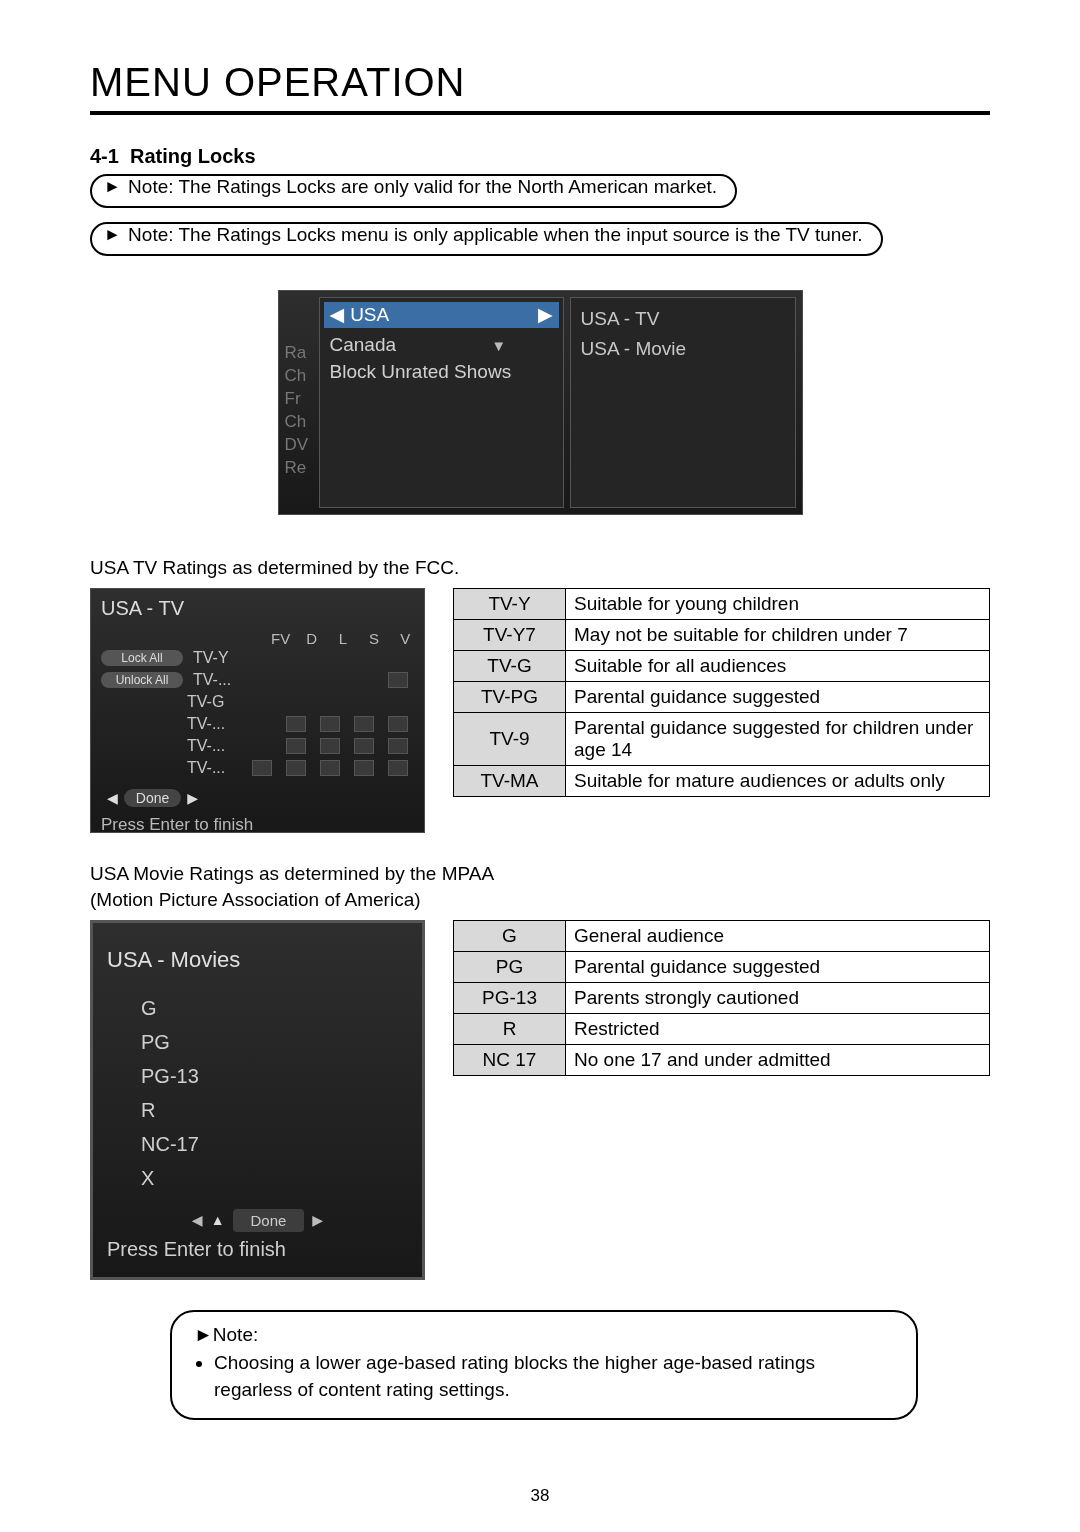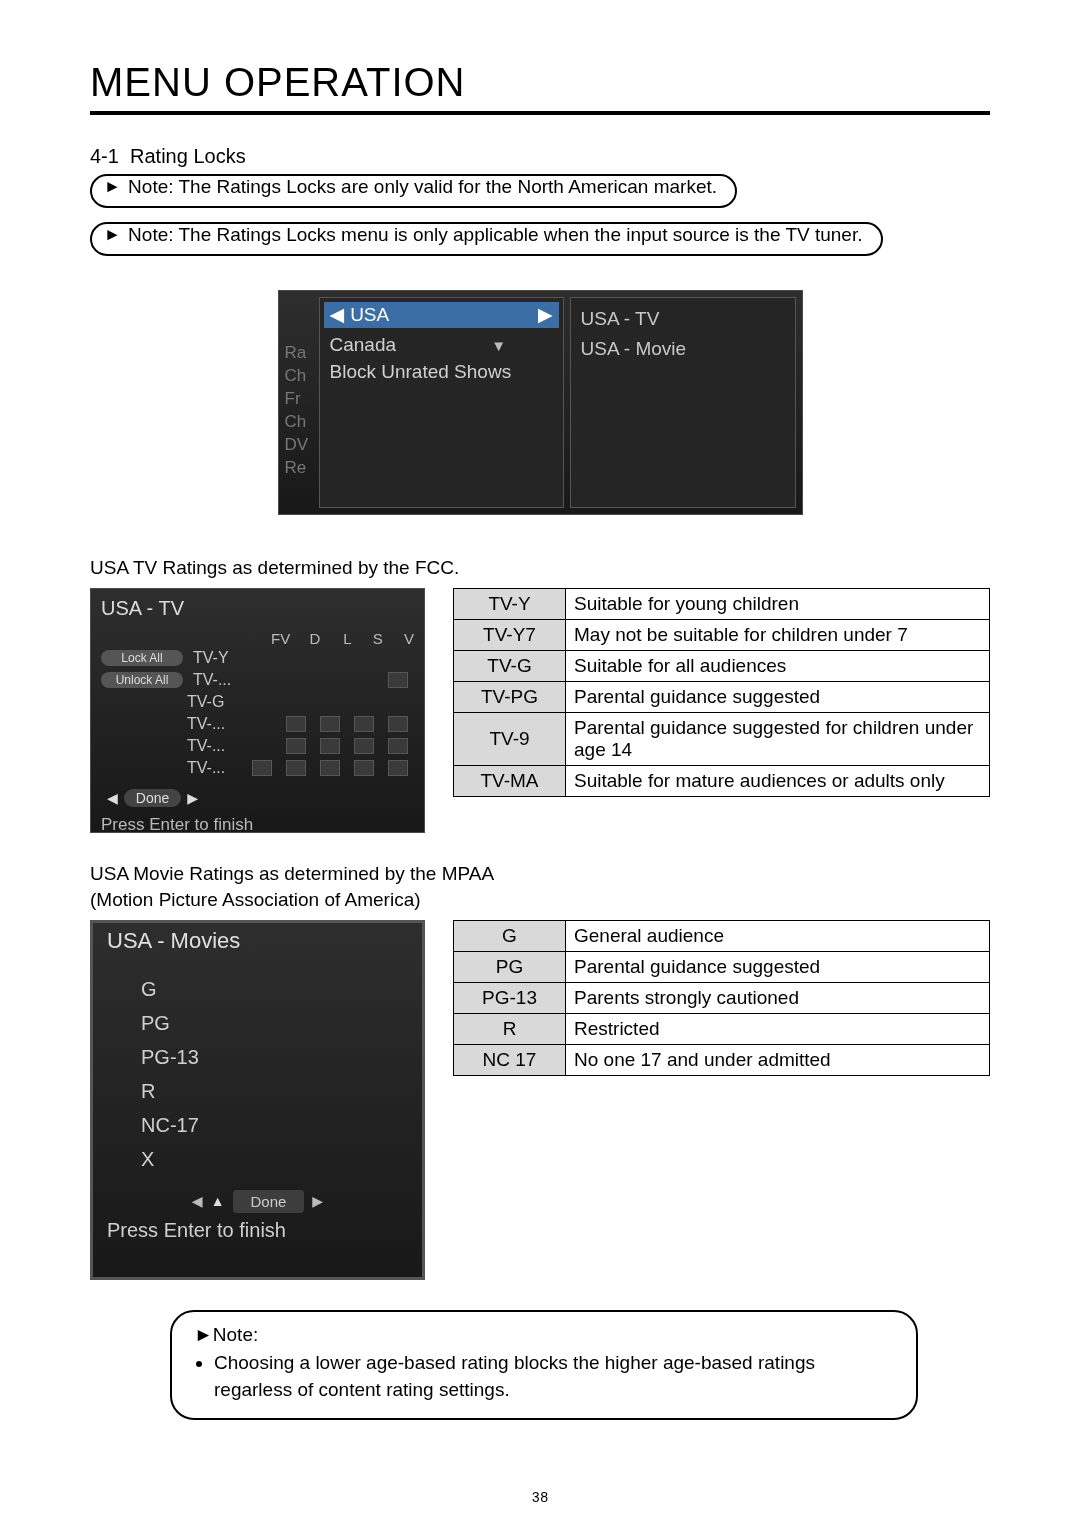--- a/index.html
+++ b/index.html
@@ -13,21 +13,21 @@
     position:relative;
   }
   .title-bar{
     font-size:40px;
     font-weight:400;
     letter-spacing:1px;
     border-bottom:4px solid #000;
     padding-bottom:6px;
     margin-bottom:30px;
   }
-  .sec-hdr{font-size:20px;font-weight:400;margin-bottom:6px;}
+  .sec-hdr{font-size:20px;font-weight:700;margin-bottom:6px;}
   .body-txt{font-size:19px;line-height:1.35;margin-bottom:20px;}
   .note-pill{
     display:inline-block;
     border:2px solid #000;
     border-radius:24px;
     padding:0 18px 8px 12px;
     font-size:19px;
     margin-bottom:14px;
   }
   .note-pill .glyph{font-size:17px;margin-right:2px;position:relative;top:-1px;}
@@ -59,51 +59,51 @@
     padding:6px 10px;font-size:19px;line-height:30px;color:#c8c8c8;
   }
   
   .row-block{display:flex;align-items:flex-start;gap:28px;margin-bottom:28px;}
   .row-block .osd-side{flex:0 0 335px;}
   .row-block .tbl-side{flex:1;}
   
   .osd2{width:335px;height:245px;padding:8px 10px;box-sizing:border-box;font-size:16px;color:#cfcfcf;}
   .osd2 .hdr{font-size:20px;color:#dcdcdc;margin-bottom:10px;}
   .osd2 .grid-hdr{display:flex;gap:14px;margin-left:170px;font-size:15px;color:#bbb;}
-  .osd2 .grid-hdr span{width:18px;text-align:right;}
+  .osd2 .grid-hdr span{width:18px;text-align:center;}
   .osd2 .line{display:flex;align-items:center;height:22px;}
   .osd2 .pill{background:#555;color:#ddd;border-radius:10px;font-size:12px;padding:1px 8px;margin-right:10px;min-width:66px;text-align:center;}
   .osd2 .lbl{width:52px;color:#c7c7c7;}
   .osd2 .boxes{display:flex;gap:14px;margin-left:auto;margin-right:6px;}
   .osd2 .box{width:18px;height:14px;background:#3a3a3a;border:1px solid #555;}
   .osd2 .foot{display:flex;align-items:center;margin-top:10px;font-size:14px;color:#bbb;}
   .osd2 .foot .tri{color:#ddd;margin:0 6px;}
   .osd2 .foot .done{background:#444;color:#ddd;border-radius:10px;padding:1px 12px;}
   .osd2 .finish{margin-top:8px;font-size:17px;color:#b8b8b8;}
   
-  .osd3{width:335px;height:360px;padding:5px 14px;box-sizing:border-box;font-size:20px;color:#cfcfcf;
+  .osd3{width:335px;height:360px;padding:24px 14px;box-sizing:border-box;font-size:20px;color:#cfcfcf;
         border:3px solid #555;}
   .osd3 .hdr{font-size:22px;color:#e0e0e0;margin-bottom:18px;}
   .osd3 .opts{margin-left:34px;line-height:34px;color:#d0d0d0;}
   .osd3 .foot{margin-top:14px;display:flex;align-items:center;gap:8px;justify-content:center;}
   .osd3 .foot .tri{color:#ddd;font-size:14px;}
   .osd3 .foot .done{background:#3d3d3d;color:#ccc;border-radius:4px;padding:3px 18px;font-size:15px;}
   .osd3 .foot .arr{color:#bbb;font-size:14px;}
   .osd3 .finish{margin-top:6px;font-size:20px;color:#d0d0d0;}
   
   table.info{border-collapse:collapse;width:100%;font-size:19px;}
   table.info td{border:1px solid #000;padding:4px 8px;}
   table.info td.k{width:95px;text-align:center;background:#d9d9d9;}
   .caption{font-size:19px;margin:0 0 6px 0;line-height:1.4;}
   .note-box{
     border:2px solid #000;border-radius:24px;padding:10px 22px 14px 22px;
     font-size:19px;line-height:1.4;width:748px;margin:30px 0 0 80px;box-sizing:border-box;
   }
   .note-box ul{margin:2px 0 0 0;padding-left:20px;}
-  .pgnum{position:absolute;bottom:26px;left:0;right:0;text-align:center;font-size:14px;font-family:Liberation Mono, monospace;}
+  .pgnum{position:absolute;bottom:26px;left:0;right:0;text-align:center;font-size:17px;}
 </style>
 </head>
 <body>
 
 <div class="page">
 
   <div class="title-bar">MENU OPERATION</div>
 
   <div class="sec-hdr">
     <span>4-1</span>

